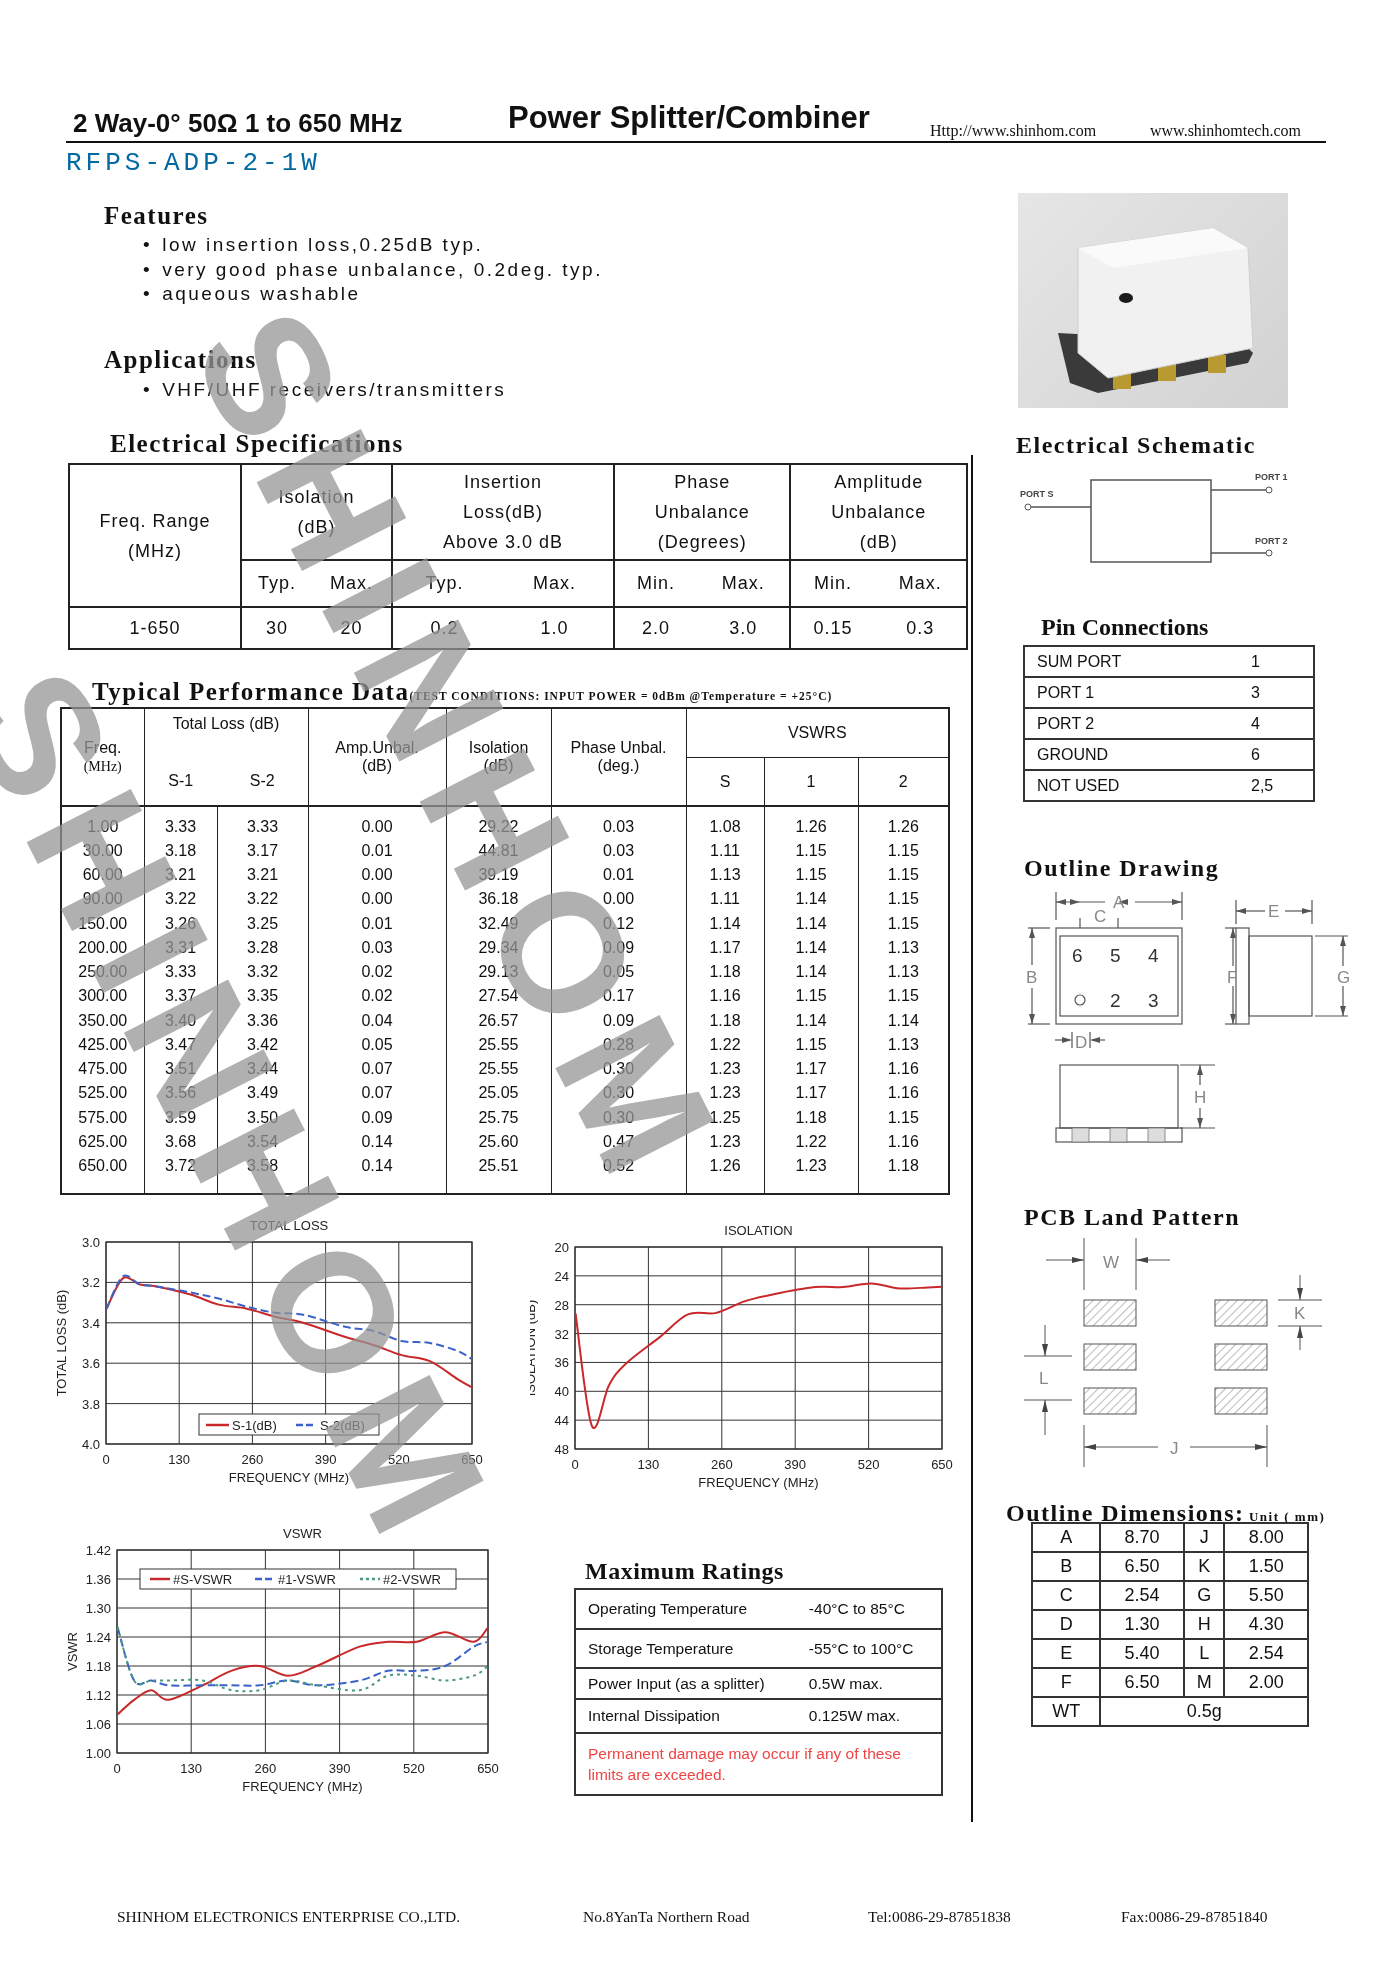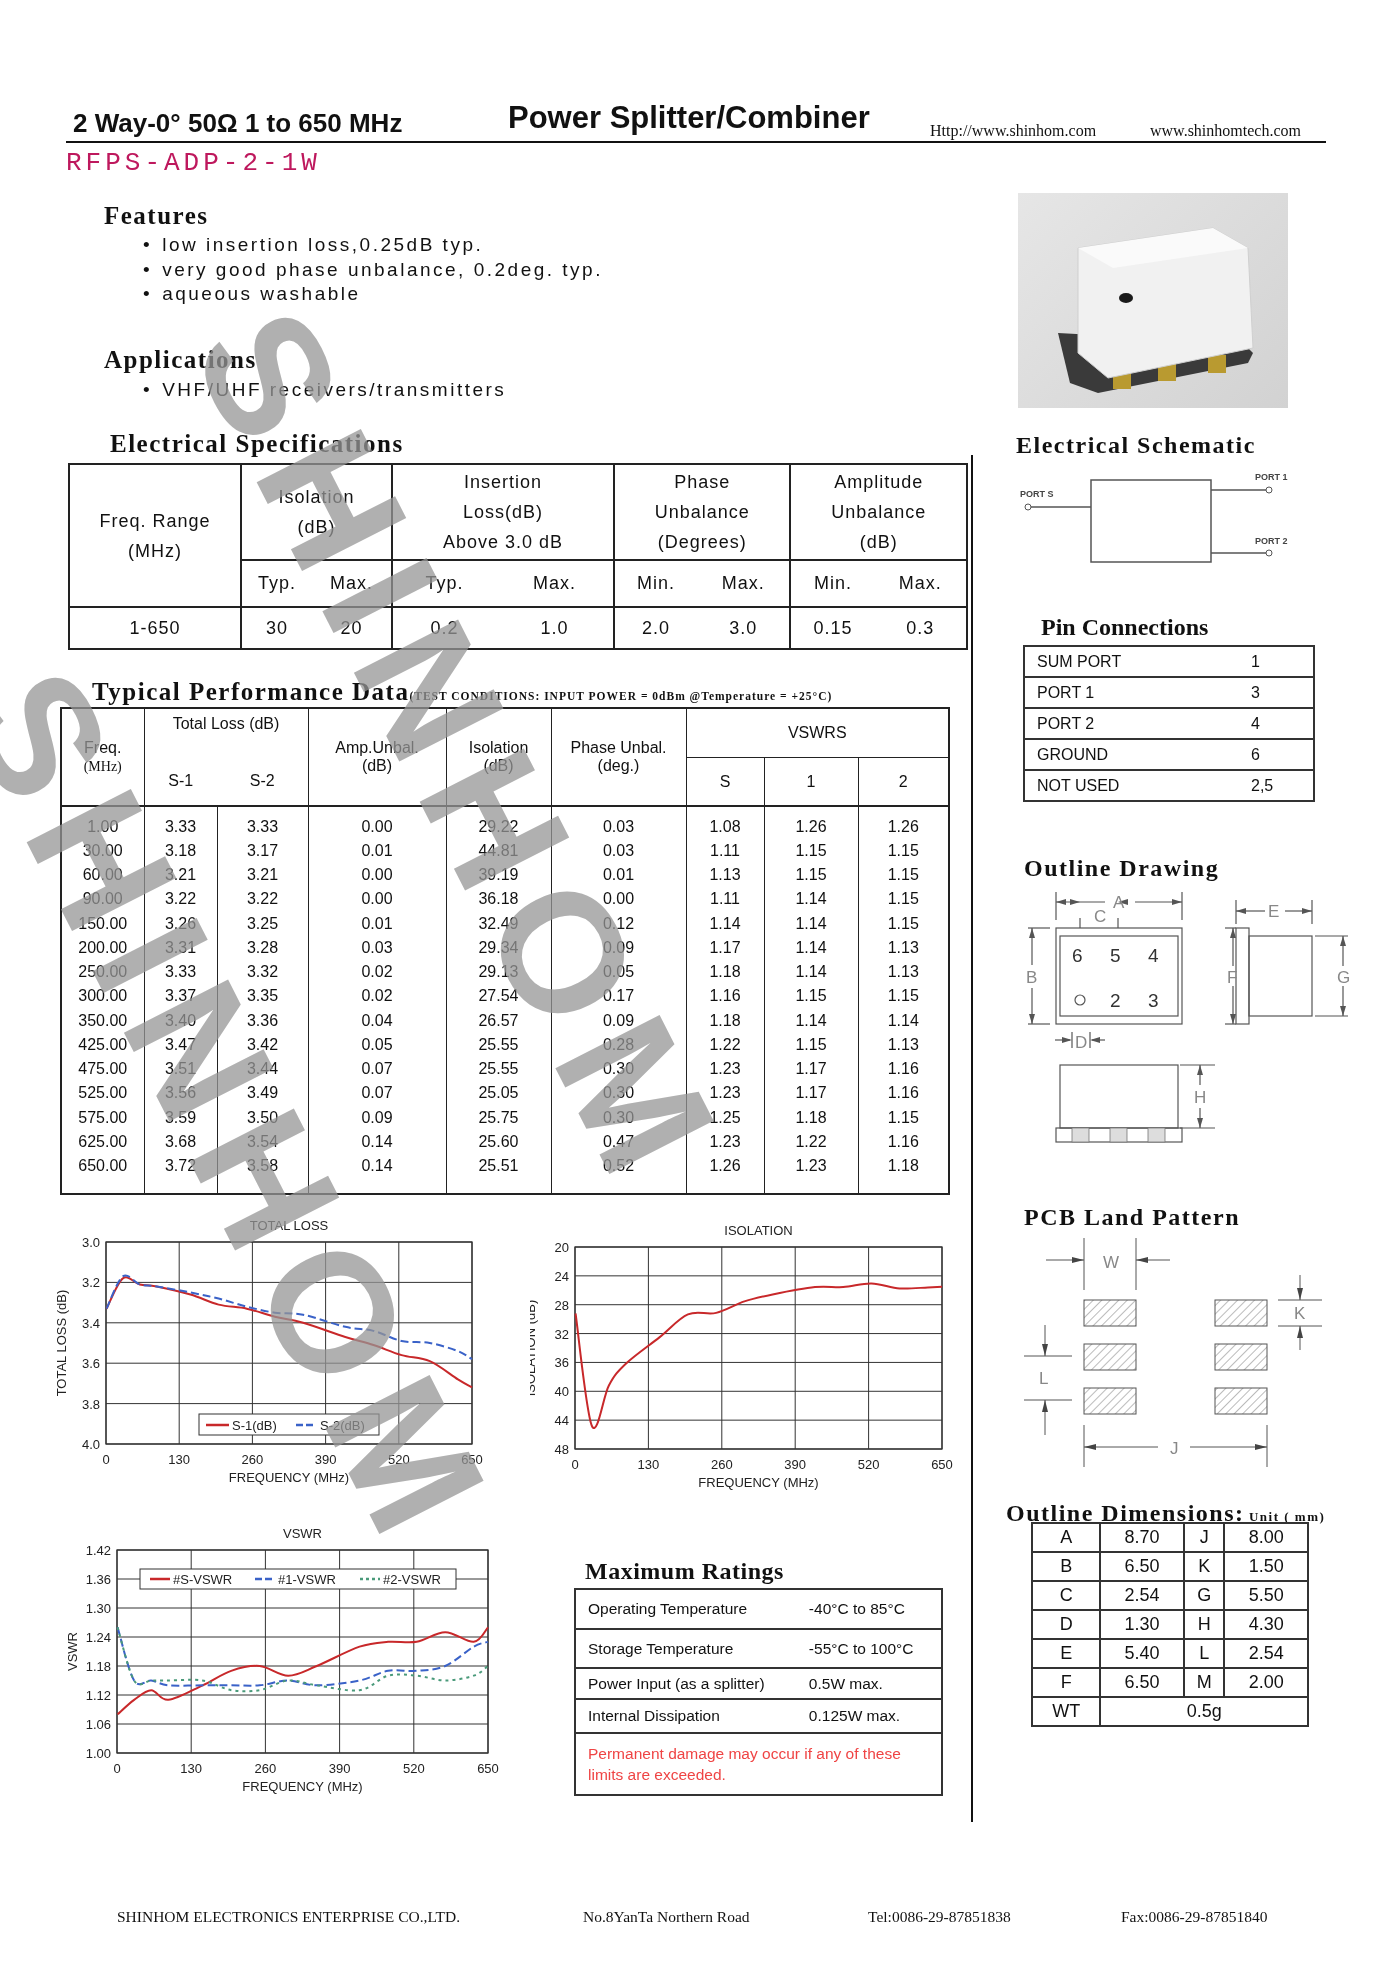--- a/index.html
+++ b/index.html
@@ -7,21 +7,21 @@
   .abs { position:absolute; }
   .serif-h { font-family:"Liberation Serif", serif; font-weight:bold; letter-spacing:1.5px; }
   .mono-part { font-family:"Liberation Mono", monospace; letter-spacing:4px; }
 
   
   #hdr-left { left:73px; top:108px; font-size:26px; font-weight:bold; }
   #hdr-center { left:508px; top:100px; font-size:31px; font-weight:bold; }
   #hdr-url1 { left:930px; top:122px; font-size:16px; font-family:"Liberation Serif", serif; }
   #hdr-url2 { left:1150px; top:122px; font-size:16px; font-family:"Liberation Serif", serif; }
   #hdr-rule { left:66px; top:141px; width:1260px; height:0; border-top:2px solid #111; }
-  #part-no { left:66px; top:148px; font-size:26px; color:#be185d; }
+  #part-no { left:66px; top:148px; font-size:26px; color:#0369a1; }
 
   .section-h { font-size:25px; }
   .bullets { list-style:none; margin:0; padding:0; font-size:19px; letter-spacing:2.5px; line-height:24.5px; }
   .bullets li::before { content:"\2022"; margin-right:10px; }
 
   
   table { border-collapse:collapse; }
   .spec td { border:2px solid #222; text-align:center; font-size:18px; letter-spacing:1px; padding:0; }
   .perf { font-size:16px; }
   .perf td { text-align:center; padding:0; }

